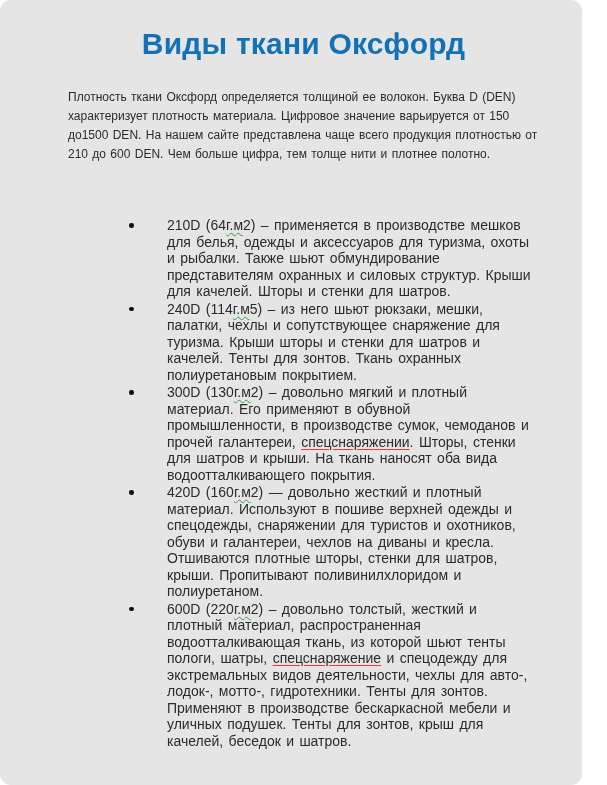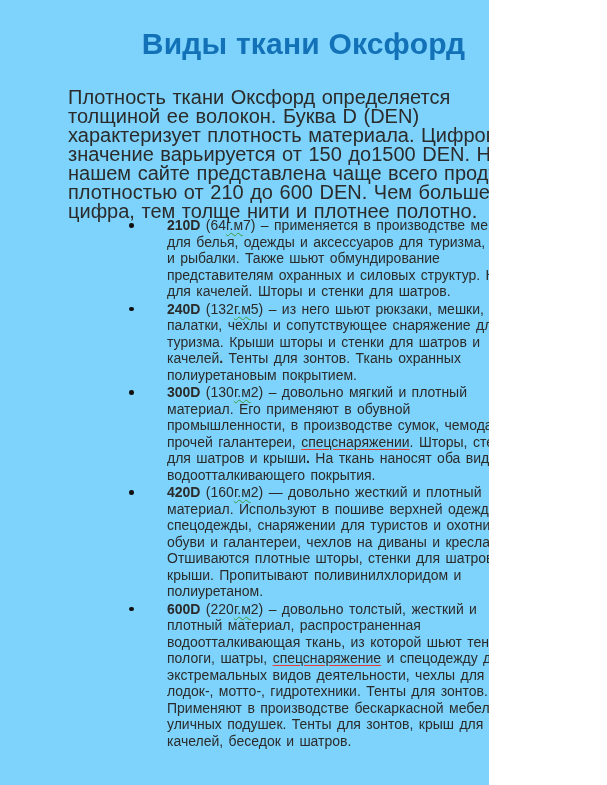--- a/index.html
+++ b/index.html
@@ -2,61 +2,61 @@
 <html><head>
 <meta charset="utf-8">
 <style>
   html,body{margin:0;padding:0;}
   body{
     width:607px;height:785px;background:#ffffff;
     font-family:"Liberation Sans", sans-serif;
     color:#2b2b2b;
   }
   .page{
-    position:relative;width:489px;height:785px;overflow:hidden;background:#7dd3fc;
+    position:relative;width:582px;height:785px;overflow:hidden;background:#e5e5e5;border-radius:11px;
   }
   .title{
     margin:0;position:absolute;top:27px;left:0;width:607px;
     text-align:center;font-size:30px;font-weight:bold;color:#1271b7;
     letter-spacing:0.2px;
   }
   .intro{
     margin:0;position:absolute;top:88px;left:68px;width:478px;
-    font-size:20px;line-height:19px;word-spacing:1px;
+    font-size:12px;line-height:19px;word-spacing:1px;
   }
   .density-list{
     position:absolute;top:217px;left:167px;width:366px;
     margin:0;padding:0;list-style:none;
     font-size:14px;line-height:16.5px;word-spacing:1.5px;
   }
   .density-list li{position:relative;margin:0 0 1px 0;}
   .density-list li::before{
     content:"";position:absolute;left:-38px;top:6px;
     width:4.5px;height:4.5px;border-radius:50%;background:#111;
   }
-  .b{font-weight:bold;}
+  .b{font-weight:normal;}
   .sq-g{
     text-decoration-line:underline;text-decoration-style:wavy;
     text-decoration-color:#3f9e3f;text-decoration-thickness:1px;
     text-underline-offset:2px;
     margin-top:36px;
   }
   .sq-r{
     text-decoration-line:underline;text-decoration-style:wavy;
     text-decoration-color:#e03e36;text-decoration-thickness:1px;
     text-underline-offset:2px;
     text-decoration:underline;
   }
 </style>
 </head>
 <body>
 
 <div class="page">
   <h1 class="title" style="color: rgb(18, 113, 183);">Виды ткани Оксфорд</h1>
   <p class="intro">Плотность ткани Оксфорд определяется толщиной ее волокон. Буква D (DEN) характеризует плотность материала. Цифровое значение варьируется от 150 до1500 DEN. На нашем сайте представлена чаще всего продукция плотностью от 210 до 600 DEN. Чем больше цифра, тем толще нити и плотнее полотно.</p>
   <ul class="density-list">
-      <li><span class="b">210D</span><span> (64</span><span class="sq-g" style="text-decoration-color: rgb(63, 158, 63);">г.м</span><span>7) – применяется в производстве мешков для белья, одежды и аксессуаров для туризма, охоты и рыбалки. Также шьют обмундирование представителям охранных и силовых структур. Крыши для качелей. Шторы и стенки для шатров.</span></li>
-      <li><span class="b">240D</span><span> (132</span><span class="sq-g" style="text-decoration-color: rgb(63, 158, 63);">г.м</span><span>5) – из него шьют рюкзаки, мешки, палатки, чехлы и сопутствующее снаряжение для туризма. Крыши шторы и стенки для шатров и качелей</span><span class="b">.</span><span> Тенты для зонтов. Ткань охранных полиуретановым покрытием.</span></li>
+      <li><span class="b">210D</span><span> (64</span><span class="sq-g" style="text-decoration-color: rgb(63, 158, 63);">г.м</span><span>2) – применяется в производстве мешков для белья, одежды и аксессуаров для туризма, охоты и рыбалки. Также шьют обмундирование представителям охранных и силовых структур. Крыши для качелей. Шторы и стенки для шатров.</span></li>
+      <li><span class="b">240D</span><span> (114</span><span class="sq-g" style="text-decoration-color: rgb(63, 158, 63);">г.м</span><span>5) – из него шьют рюкзаки, мешки, палатки, чехлы и сопутствующее снаряжение для туризма. Крыши шторы и стенки для шатров и качелей</span><span class="b">.</span><span> Тенты для зонтов. Ткань охранных полиуретановым покрытием.</span></li>
       <li><span class="b">300D</span><span> (130</span><span class="sq-g" style="text-decoration-color: rgb(63, 158, 63);">г.м</span><span>2) – довольно мягкий и плотный материал. Его применяют в обувной промышленности, в производстве сумок, чемоданов и прочей галантереи, </span><span class="sq-r" style="text-decoration-color: rgb(224, 62, 54);">спецснаряжении</span><span>. Шторы, стенки для шатров и крыши</span><span class="b">.</span><span> На ткань наносят оба вида водоотталкивающего покрытия.</span></li>
       <li><span class="b">420D</span><span> (160</span><span class="sq-g" style="text-decoration-color: rgb(63, 158, 63);">г.м</span><span>2) — довольно жесткий и плотный материал. Используют в пошиве верхней одежды и спецодежды, снаряжении для туристов и охотников, обуви и галантереи, чехлов на диваны и кресла. Отшиваются плотные шторы, стенки для шатров, крыши. Пропитывают поливинилхлоридом и полиуретаном.</span></li>
       <li><span class="b">600D</span><span> (220</span><span class="sq-g" style="text-decoration-color: rgb(63, 158, 63);">г.м</span><span>2) – довольно толстый, жесткий и плотный материал, распространенная водоотталкивающая ткань, из которой шьют тенты пологи, шатры, </span><span class="sq-r" style="text-decoration-color: rgb(224, 62, 54);">спецснаряжение</span><span> и спецодежду для экстремальных видов деятельности, чехлы для авто-, лодок-, мотто-, гидротехники. Тенты для зонтов. Применяют в производстве бескаркасной мебели и уличных подушек. Тенты для зонтов, крыш для качелей, беседок и шатров.</span></li>
     </ul>
 </div>
 
 </body></html>

